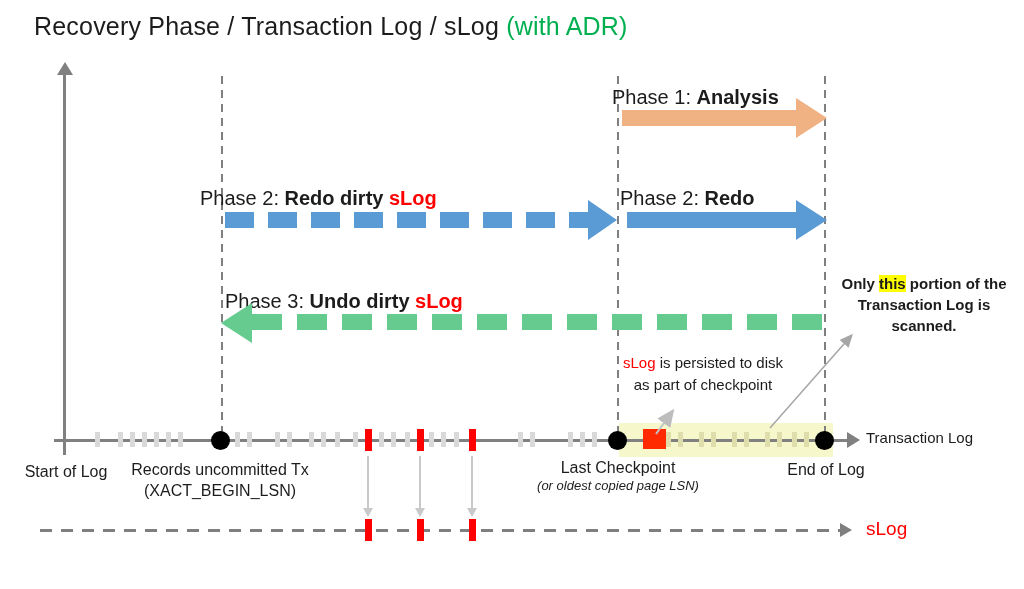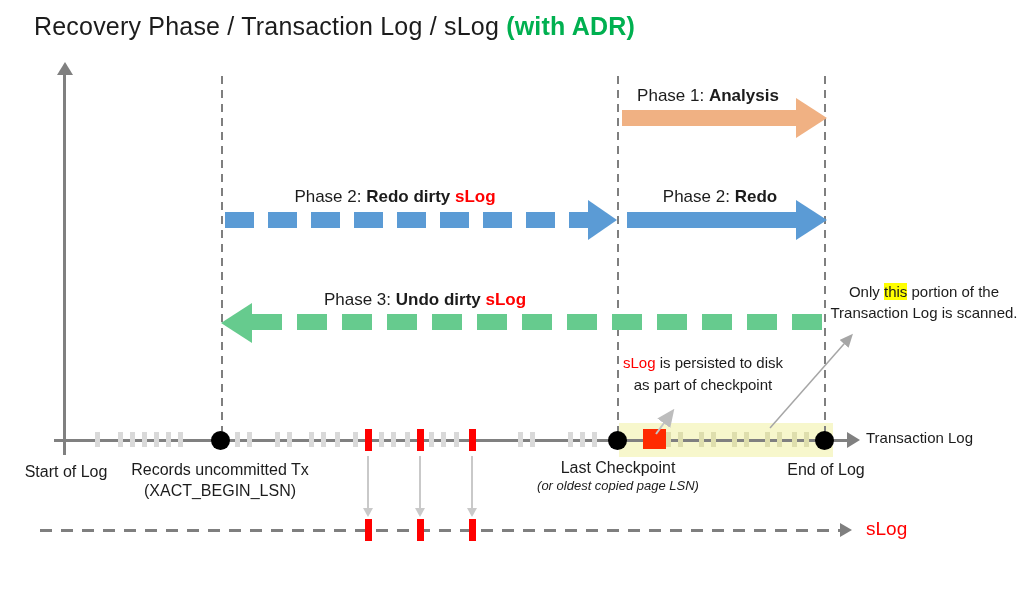--- a/index.html
+++ b/index.html
@@ -2,21 +2,21 @@
 <html style="--c-title-green: #00B050; --c-orange: #F0B183; --c-blue: #5B9BD5; --c-green: #66CB8E; --c-red: #FF0000; --c-red-square: #FF2A00; --c-gray: #808080; --c-dash: #7F7F7F; --c-tick-gray: #D9D9D9; --c-yellow-region: #F7F7CC; --c-yellow-tick: #DEDEAD; --c-highlight: #FFFF00; --c-light-gray: #C9C9C9;"><head>
 <meta charset="utf-8">
 <style>
   html,body{margin:0;padding:0;background:#ffffff;}
   .canvas{
     position:relative;width:1024px;height:589px;background:#fff;overflow:hidden;
     font-family:"Liberation Sans", sans-serif;color:#1c1c1c;
   }
   
   .title{position:absolute;left:34px;top:12px;font-size:25px;letter-spacing:0.2px;white-space:nowrap;}
-  .title .adr{color:var(--c-title-green,#00B050);font-weight:bold;}
+  .title .adr{color:var(--c-title-green,#00B050);}
   
   .v-axis{position:absolute;left:63px;top:74px;width:3px;height:381px;background:var(--c-gray,#808080);}
   .v-axis-head{position:absolute;left:57px;top:62px;width:0;height:0;
     border-left:8px solid transparent;border-right:8px solid transparent;border-bottom:13px solid var(--c-gray,#808080);}
   .h-axis{position:absolute;left:54px;top:439px;width:794px;height:3px;background:var(--c-gray,#808080);}
   .h-axis-head{position:absolute;left:847px;top:432px;width:0;height:0;
     border-top:8px solid transparent;border-bottom:8px solid transparent;border-left:13px solid var(--c-gray,#808080);}
   
   .dashv{position:absolute;top:76px;width:2px;height:363px;
     background:repeating-linear-gradient(to bottom,var(--c-dash,#7F7F7F) 0 8px,transparent 8px 14px);}
@@ -41,40 +41,40 @@
   .p2s-head{position:absolute;left:588px;top:200px;width:0;height:0;
     border-top:20px solid transparent;border-bottom:20px solid transparent;border-left:29px solid var(--c-blue,#5B9BD5);}
   .p2-shaft{left:627px;top:212px;width:169px;background:var(--c-blue,#5B9BD5);}
   .p2-head{position:absolute;left:796px;top:200px;width:0;height:0;
     border-top:20px solid transparent;border-bottom:20px solid transparent;border-left:31px solid var(--c-blue,#5B9BD5);}
   .p3-head{position:absolute;left:221px;top:303px;width:0;height:0;
     border-top:20px solid transparent;border-bottom:20px solid transparent;border-right:31px solid var(--c-green,#66CB8E);}
   .p3-shaft{left:252px;top:314px;width:570px;
     background:repeating-linear-gradient(to right,var(--c-green,#66CB8E) 0 30px,transparent 30px 45px);}
   
-  .phase-label{position:absolute;font-size:17px;text-align:center;white-space:nowrap;}
+  .phase-label{position:absolute;font-size:20px;text-align:left;white-space:nowrap;}
   .b{font-weight:bold;}
   .r{color:var(--c-red,#FF0000);}
   .p1-label{left:612px;top:86px;width:192px;}
   .p2s-label{left:200px;top:187px;width:390px;}
   .p2-label{left:620px;top:187px;width:200px;}
   .p3-label{left:225px;top:290px;width:400px;}
   
   .axis-label{position:absolute;left:866px;top:429px;font-size:15px;white-space:nowrap;}
   .slog-label{position:absolute;left:866px;top:518px;font-size:19px;color:var(--c-red,#FF0000);white-space:nowrap;}
   .lbl{position:absolute;font-size:16px;text-align:center;line-height:21px;}
   .start-label{left:16px;top:461px;width:100px;}
   .oldest-label{left:115px;top:459px;width:210px;}
   .checkpoint-label{left:535px;top:457px;width:166px;}
   .cp-sub{font-size:13px;font-style:italic;line-height:16px;display:block;}
   .end-label{left:776px;top:459px;width:100px;}
   
   .note{position:absolute;font-size:15px;text-align:center;line-height:22px;z-index:4;}
   .persist-note{left:615px;top:352px;width:176px;}
-  .scanned-note{left:826px;top:281px;width:196px;line-height:21px;}
+  .scanned-note{left:826px;top:273px;width:196px;line-height:21px;font-weight:bold;}
   .hl{background:var(--c-highlight,#FFFF00);}
   .copied-note{left:245px;top:541px;width:300px;}
   
   .slog-line{position:absolute;left:40px;top:529px;width:800px;height:3px;
     background:repeating-linear-gradient(to right,var(--c-dash,#7F7F7F) 0 12px,transparent 12px 21px);}
   .slog-head{position:absolute;left:840px;top:523px;width:0;height:0;
     border-top:7px solid transparent;border-bottom:7px solid transparent;border-left:12px solid var(--c-dash,#7F7F7F);}
   
   .drop-line{position:absolute;top:456px;width:2px;height:52px;background:var(--c-light-gray,#C9C9C9);}
   .drop-head{position:absolute;top:508px;width:0;height:0;

